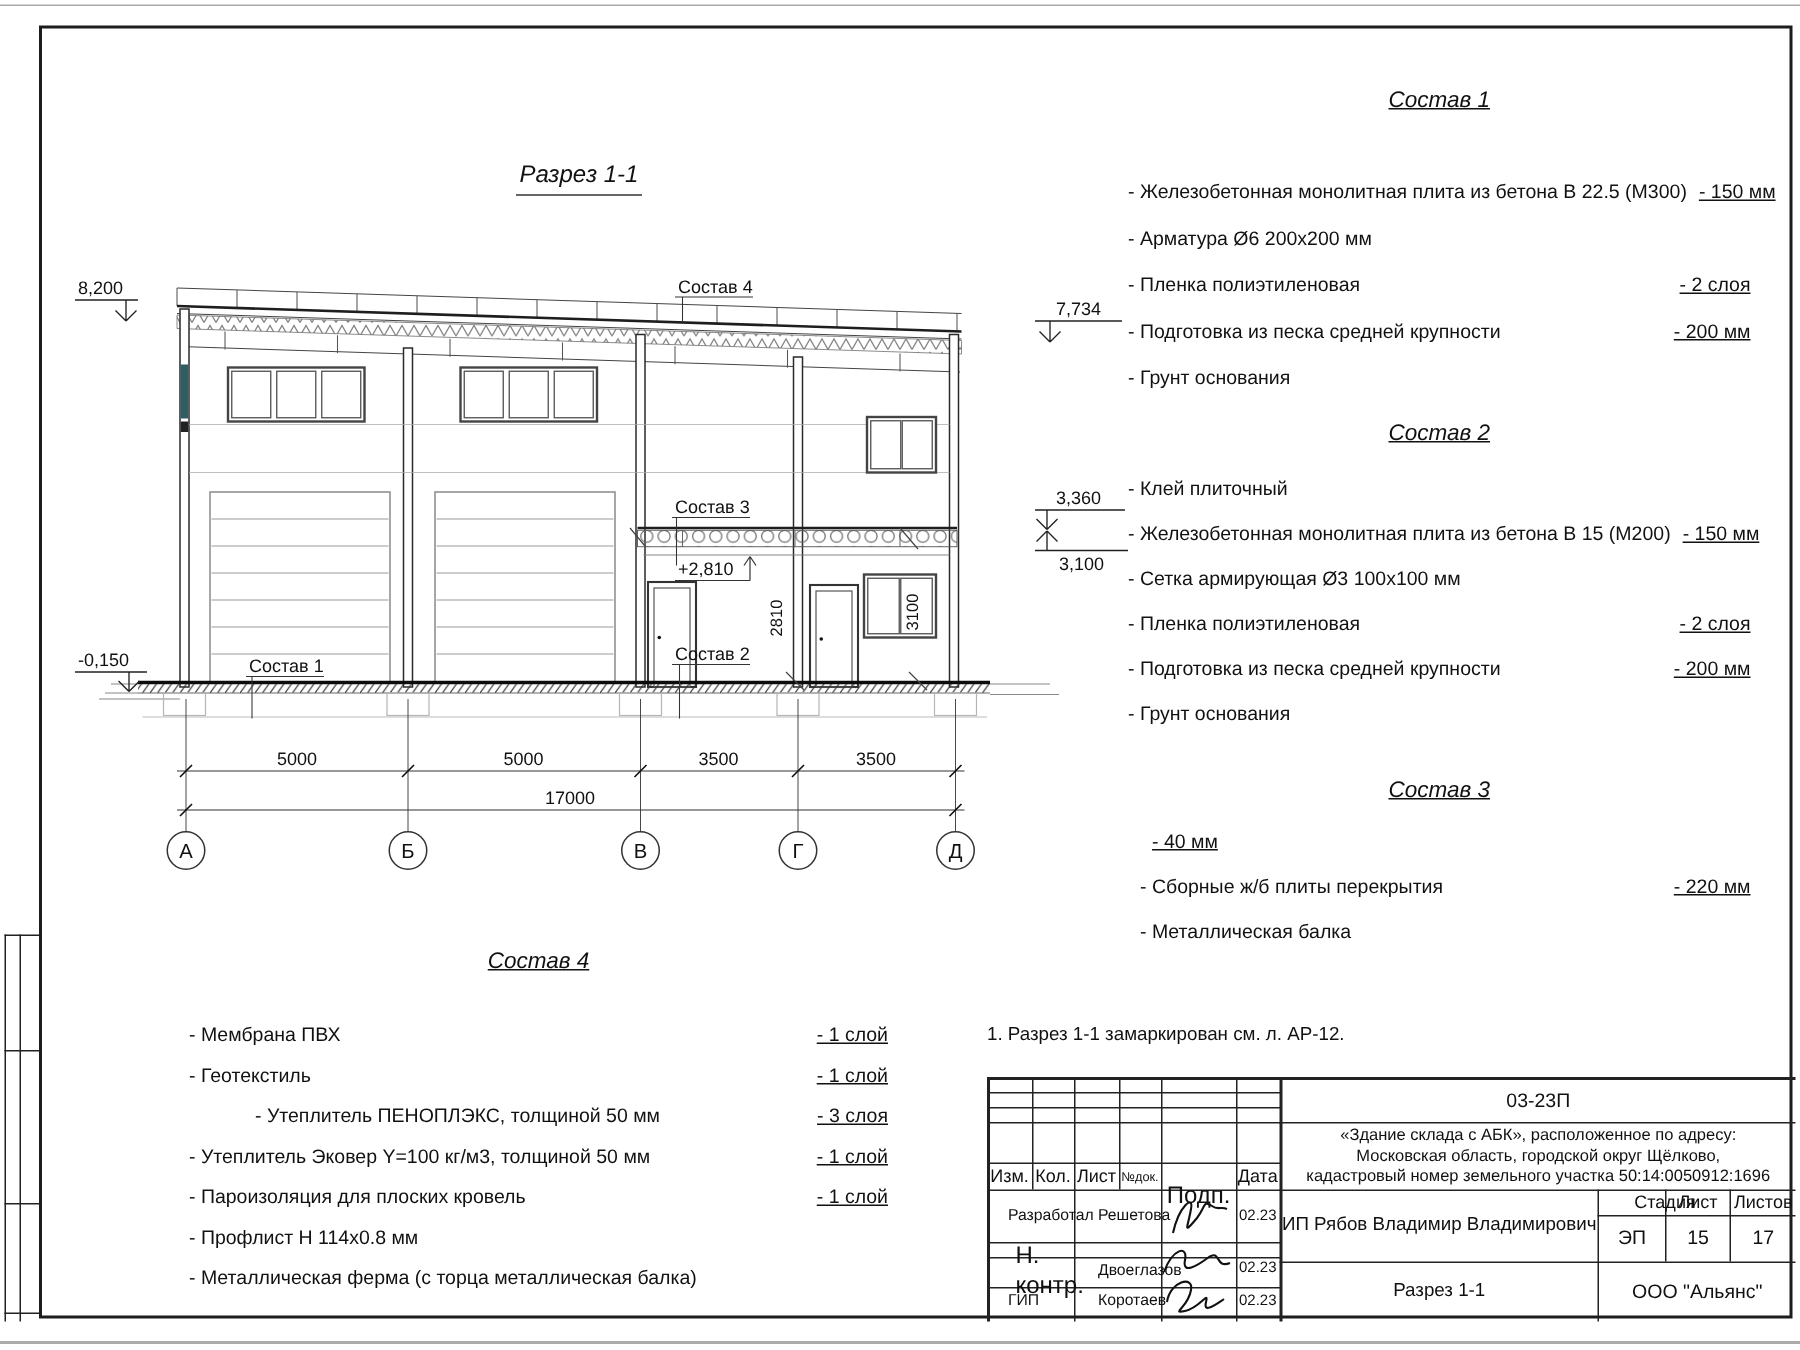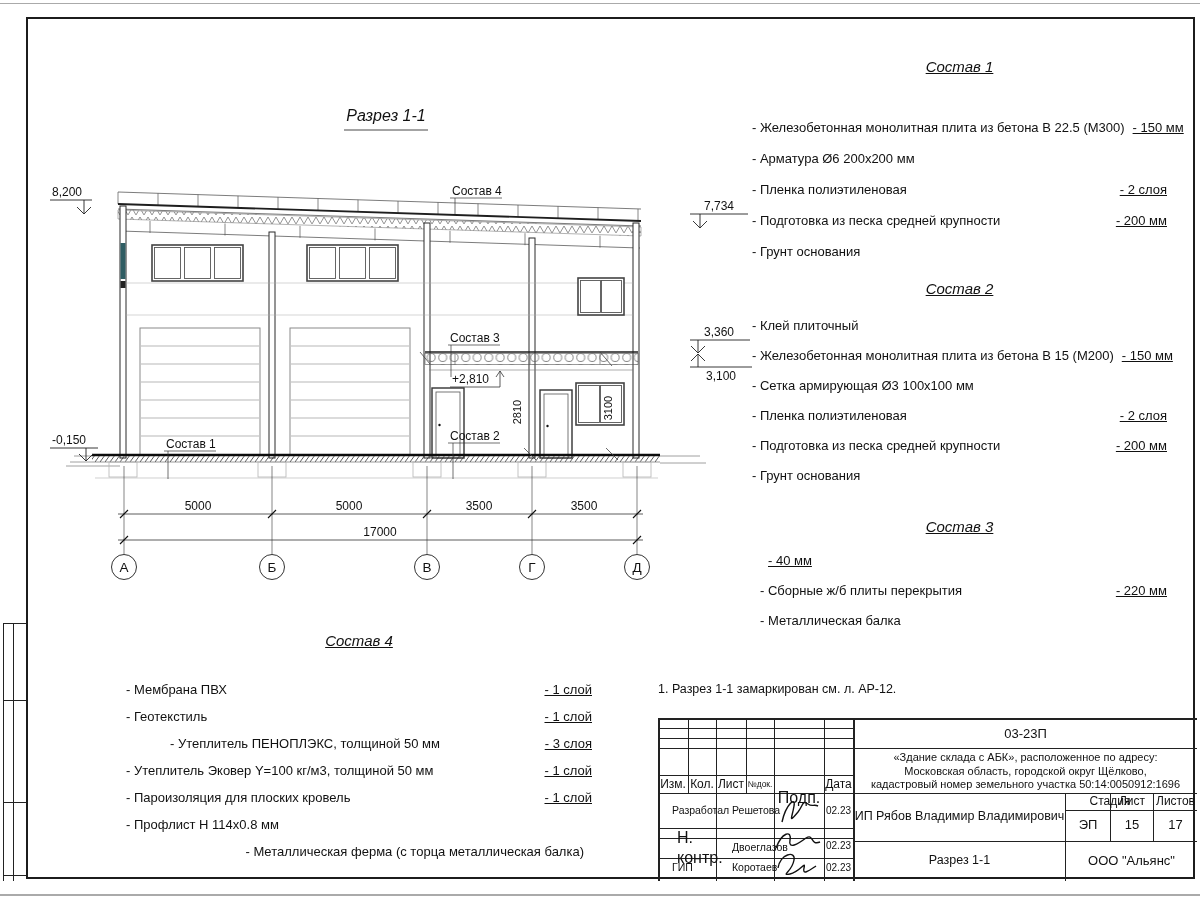--- a/index.html
+++ b/index.html
@@ -264,21 +264,21 @@
         <span class="v">- 1 слой</span>
       </div>
     <div class="sg-row" style="height:27px;">
         <span>- Пароизоляция для плоских кровель</span>
         <span class="v">- 1 слой</span>
       </div>
     <div class="sg-row" style="height:27px;">
         <span>- Профлист Н 114х0.8 мм</span>
         <span class="v"></span>
       </div>
-    <div class="sg-row" style="height:27px;justify-content:flex-end;">
+    <div class="sg-row" style="height:27px;">
         <span>- Металлическая ферма (с торца металлическая балка)</span>
         <span class="v"></span>
       </div>
   </div>
 
   <div class="note" style="left:658px;top:682px;">1. Разрез 1-1 замаркирован см. л. АР-12.</div>
 
   <div class="tb">
 
     <div class="vl" style="left:0;top:0;width:2px;height:163px;"></div>

